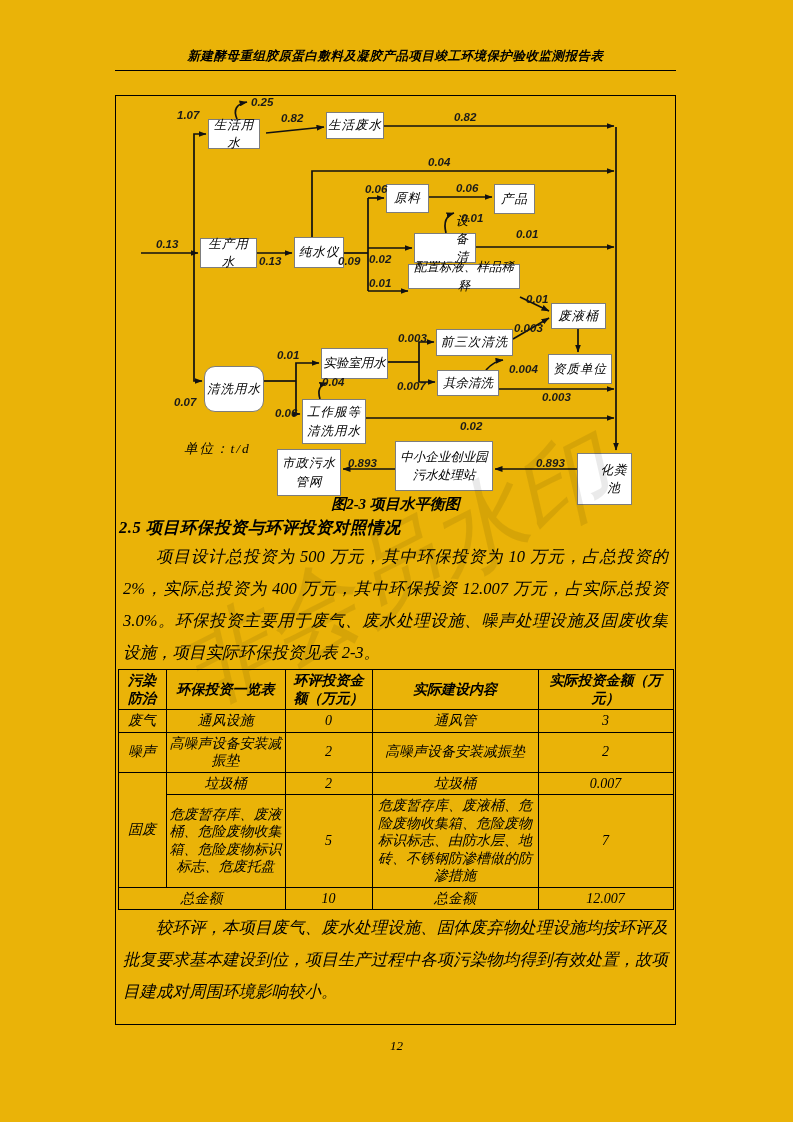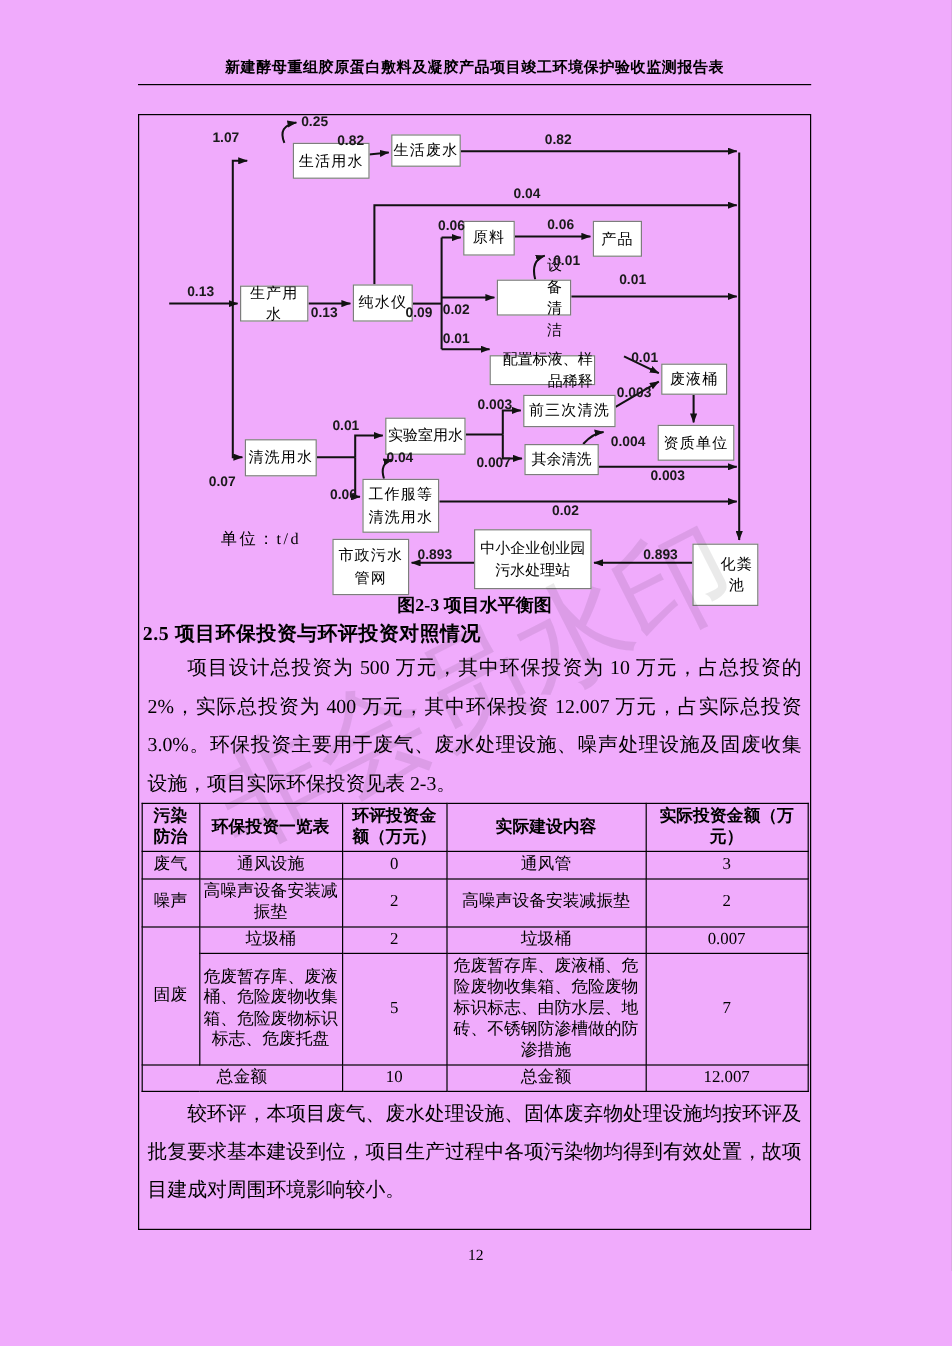--- a/index.html
+++ b/index.html
@@ -1,20 +1,21 @@
 <!DOCTYPE html>
 <html><head>
 <meta charset="utf-8">
 <style>
   * { margin:0; padding:0; box-sizing:border-box; }
   body { background:#9e9e9e; }
   .page {
     position:relative; width:793px; height:1122px; margin:0 auto;
-    background:#f0abfc; font-family:"Liberation Serif", serif; color:#000;
+    background:#eab308; font-family:"Liberation Serif", serif; color:#000;
     overflow:hidden;
+    font-style:italic;
   }
   
   .header {
     position:absolute; left:115px; top:48px; width:561px;
     text-align:center; border-bottom:1.5px solid #000; padding-bottom:5px;
   }
   .doc-title { font-size:12.5px; font-weight:bold; letter-spacing:0.5px; }
 
   
   .content-box {
@@ -114,31 +115,31 @@
           <path d="M370,274 Q378,265 387,264" marker-end="url(#arr)"></path>
           <path d="M383,293 H498" marker-end="url(#arr)"></path>
           <path d="M204,303 Q200,290 211,287" marker-end="url(#arr)"></path>
           <path d="M250,322 H498" marker-end="url(#arr)"></path>
           <path d="M500,31 V354" marker-end="url(#arr)"></path>
           <path d="M461,373 H379" marker-end="url(#arr)"></path>
           <path d="M279,373 H227" marker-end="url(#arr)"></path>
         </g>
       </svg>
 
-      <div class="node" style="left:92px;top:23px;width:64px;height:30px;margin-left:36px;">生活用水</div>
+      <div class="node" style="left:92px;top:23px;width:52px;height:30px;">生活用水</div>
       <div class="node" style="left:210px;top:16px;width:58px;height:27px;">生活废水</div>
       <div class="node" style="left:84px;top:142px;width:57px;height:30px;">生产用水</div>
       <div class="node" style="left:178px;top:141px;width:50px;height:31px;">纯水仪</div>
       <div class="node" style="left:270px;top:88px;width:43px;height:29px;">原料</div>
       <div class="node" style="left:378px;top:88px;width:41px;height:30px;">产品</div>
       <div class="node" style="left:298px;top:137px;width:62px;height:30px;padding-left:36px;">设备清洁</div>
-      <div class="node" style="left:292px;top:200px;width:88px;height:25px;letter-spacing:0;text-align:right;">配置标液、样品稀释</div>
+      <div class="node" style="left:292px;top:168px;width:112px;height:25px;letter-spacing:0;">配置标液、样品稀释</div>
       <div class="node" style="left:435px;top:207px;width:55px;height:26px;">废液桶</div>
       <div class="node" style="left:432px;top:258px;width:64px;height:30px;">资质单位</div>
-      <div class="node" style="left:88px;top:270px;width:60px;height:31px;">清洗用水</div>
+      <div class="node" style="left:88px;top:270px;width:60px;height:46px;border-radius:11px;">清洗用水</div>
       <div class="node" style="left:205px;top:252px;width:67px;height:31px;letter-spacing:0;">实验室用水</div>
       <div class="node" style="left:320px;top:233px;width:77px;height:27px;">前三次清洗</div>
       <div class="node" style="left:321px;top:274px;width:62px;height:26px;letter-spacing:0;">其余清洗</div>
       <div class="node" style="left:186px;top:303px;width:64px;height:45px;">工作服等清洗用水</div>
       <div class="node" style="left:161px;top:353px;width:64px;height:47px;">市政污水管网</div>
       <div class="node" style="left:279px;top:345px;width:98px;height:50px;letter-spacing:0;">中小企业创业园污水处理站</div>
       <div class="node" style="left:461px;top:357px;width:55px;height:52px;padding-left:20px;">化粪池</div>
 
       <span class="flow" style="left:40px;top:142px;">0.13</span>
       <span class="flow" style="left:61px;top:13px;">1.07</span>

